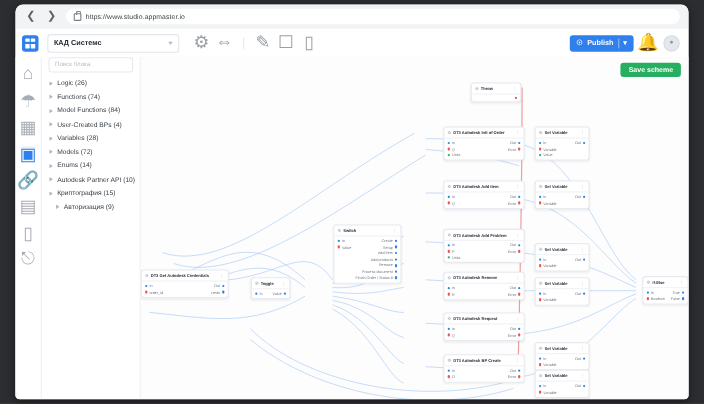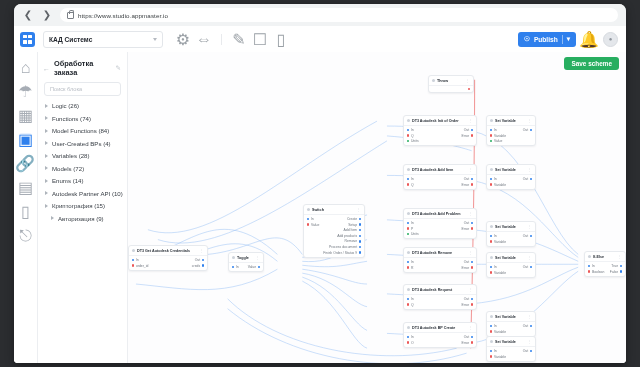--- a/index.html
+++ b/index.html
@@ -125,25 +125,20 @@
           <div class="rico">☂</div>
           <div class="rico">▦</div>
           <div class="rico active">▣</div>
           <div class="rico">🔗</div>
           <div class="rico">▤</div>
           <div class="rico">▯</div>
           <div class="rico">⎋</div>
         </div>
 
         <div class="panel">
-          <div class="panel-hdr">
-            <span class="back">←</span>
-            <span class="ptitle">Обработка заказа</span>
-            <span class="pedit">✎</span>
-          </div>
           <div class="psearch">
             <span>Поиск блока</span>
           </div>
           <div class="tree" id="tree">
               <div class="titem">
                 <span class="tarrow"></span>
                 <span class="tlabel">Logic (26)</span>
               </div>
               <div class="titem">
                 <span class="tarrow"></span>

